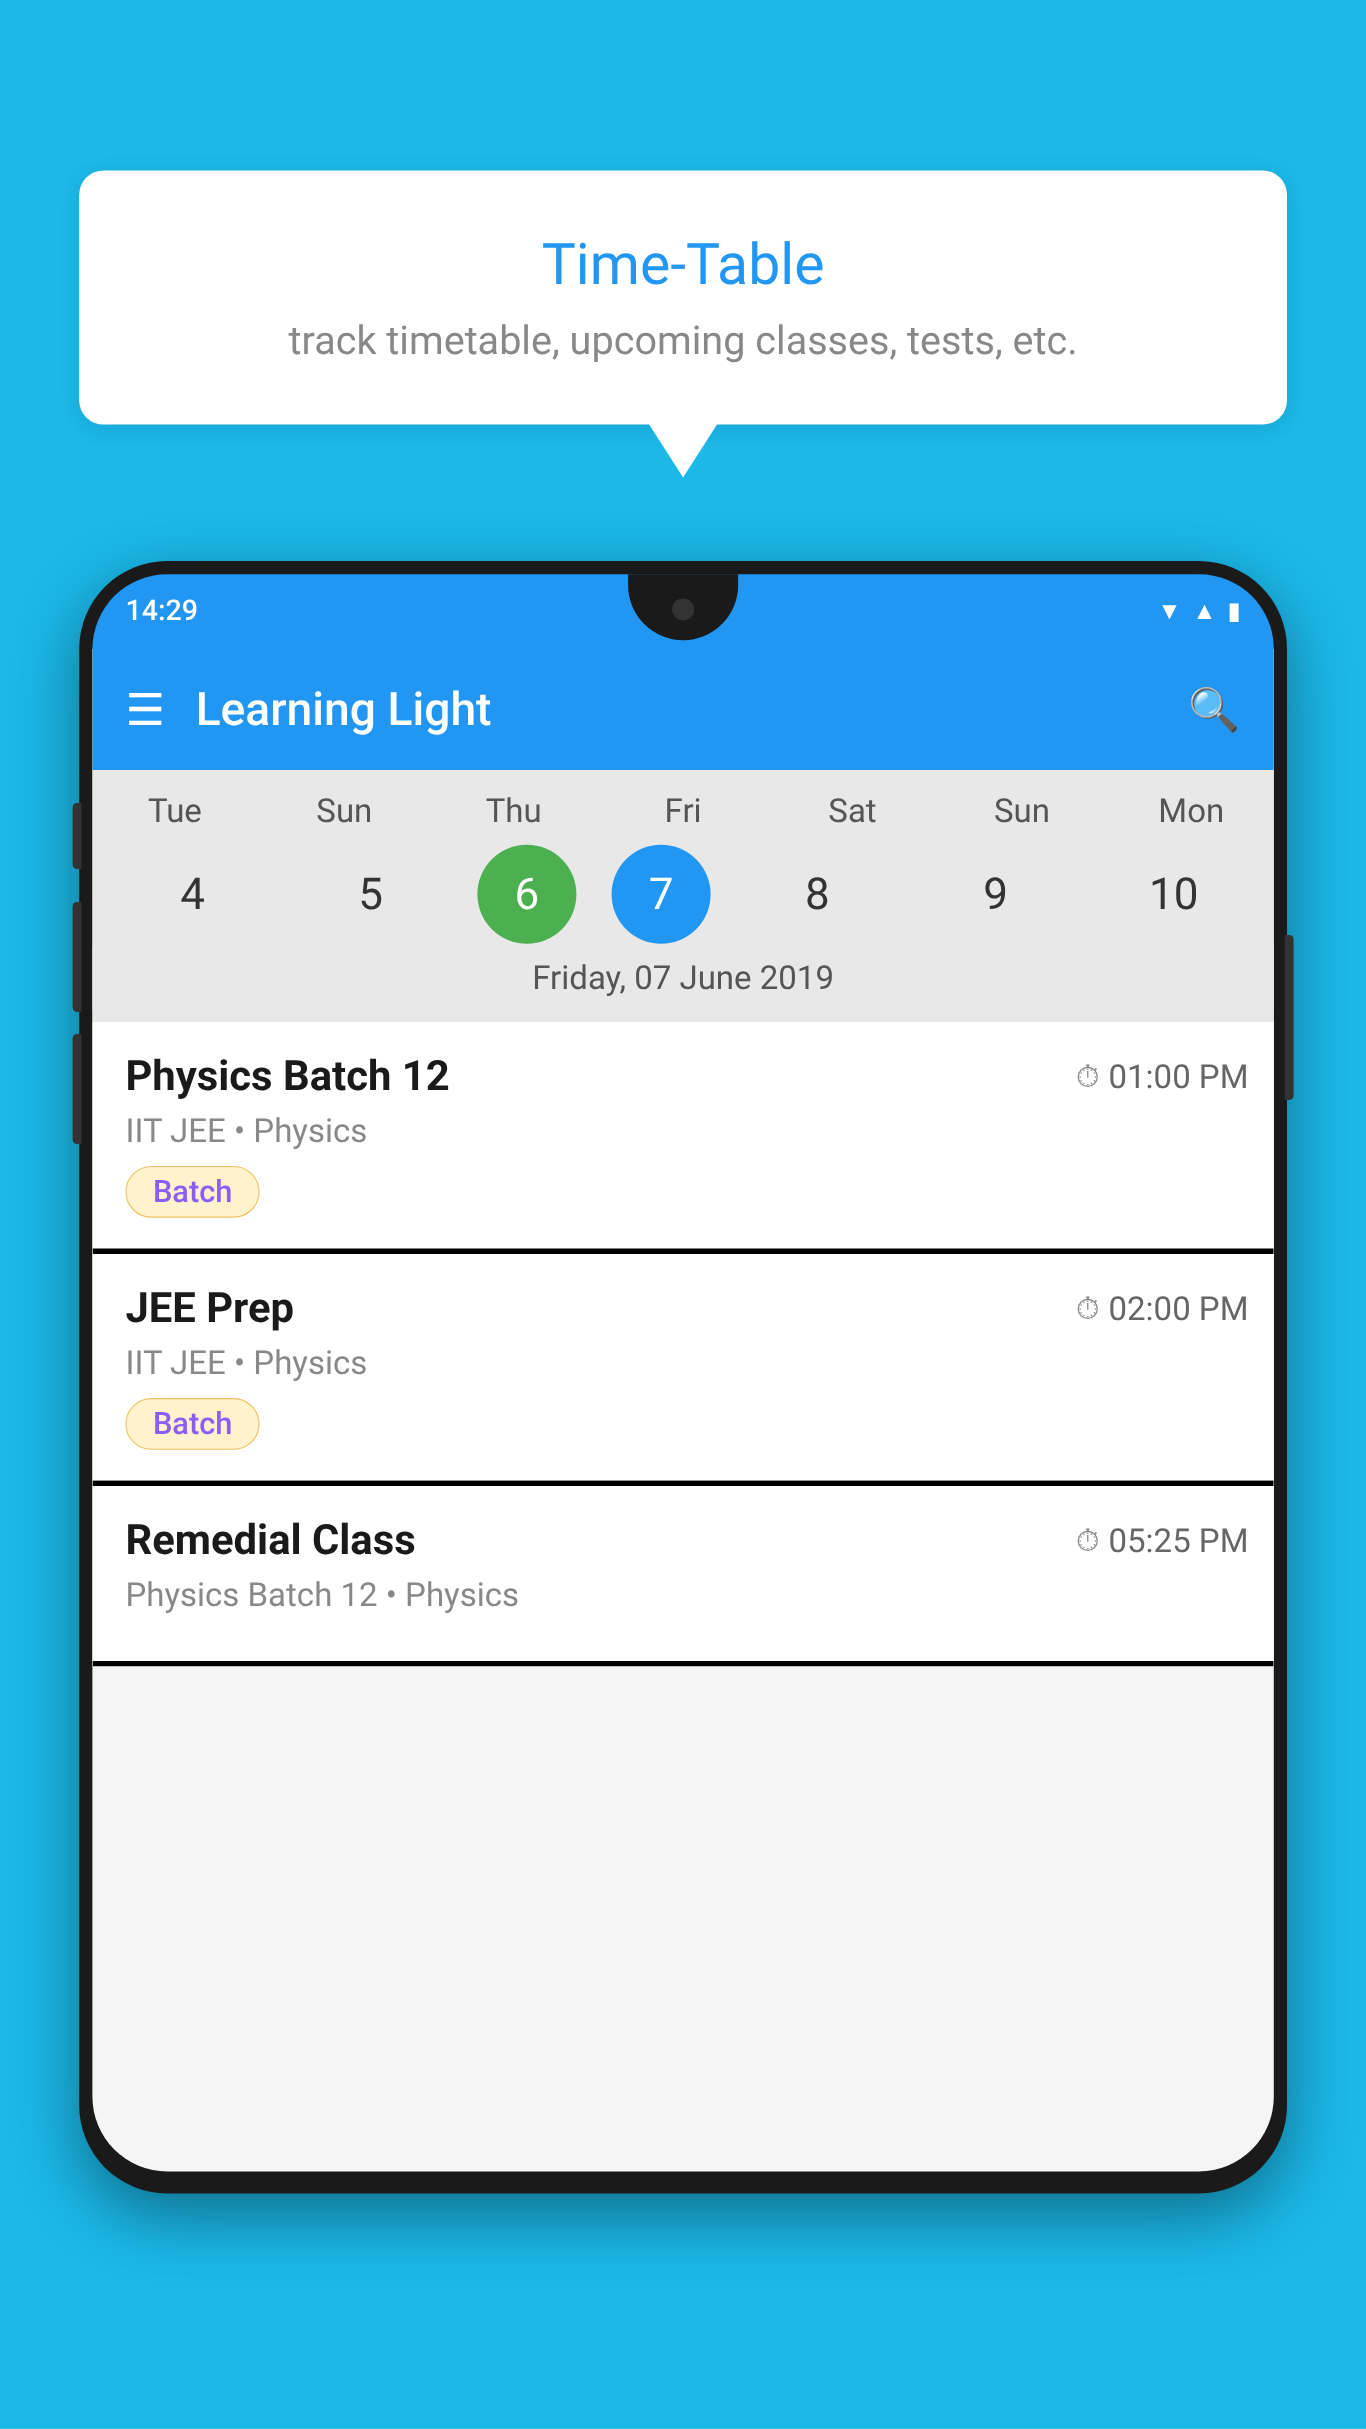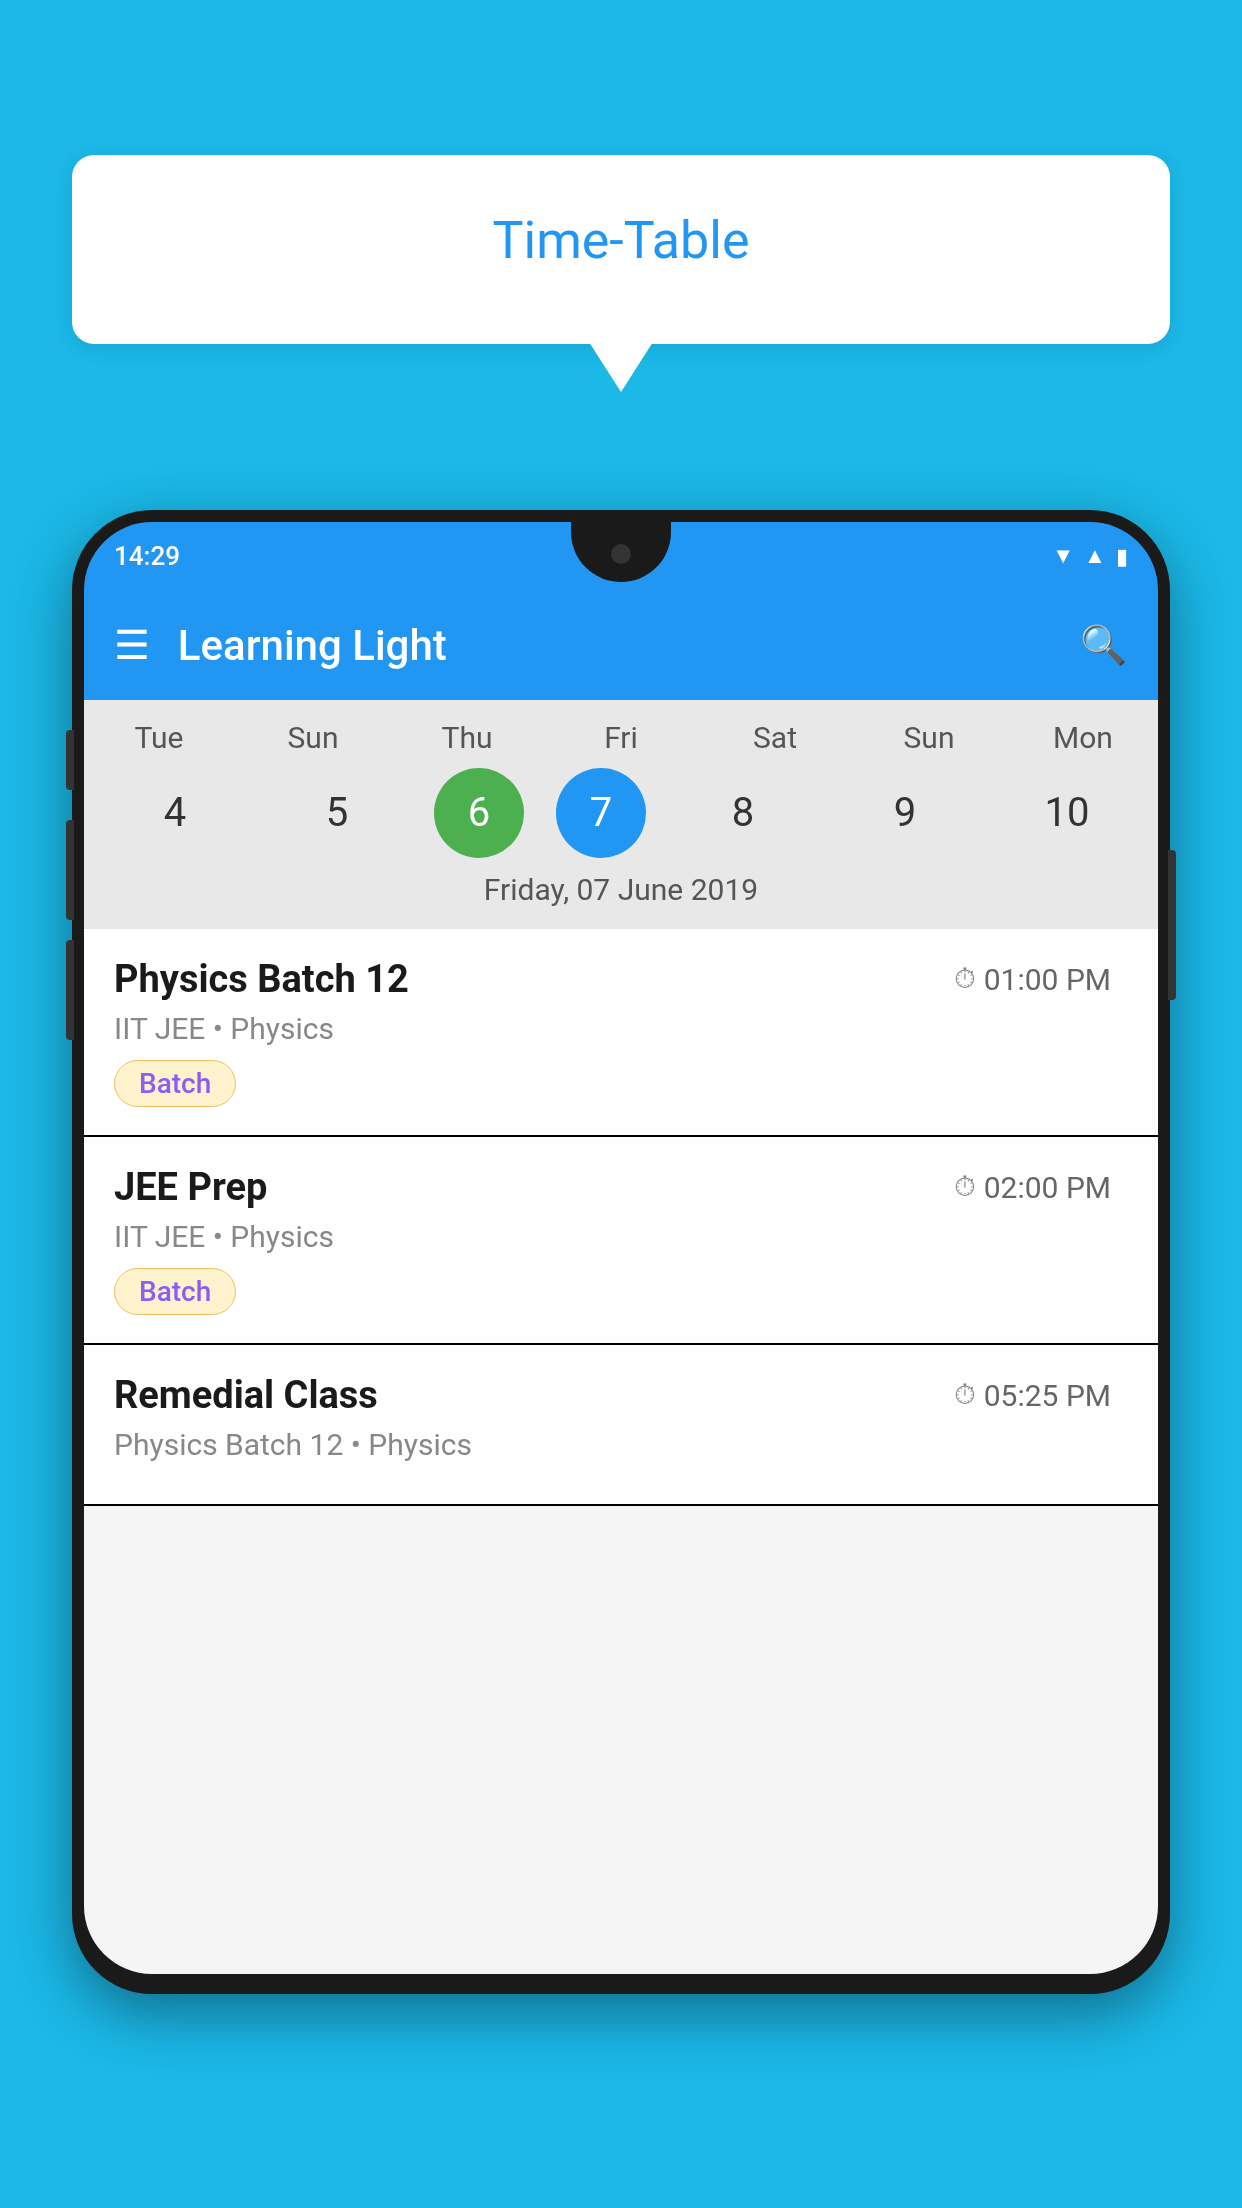--- a/index.html
+++ b/index.html
@@ -246,22 +246,22 @@
       background: #e8e8e8;
     }
 
     
     .schedule-list {
       background: white;
       overflow-y: auto;
     }
 
     .schedule-item {
-      padding: 28px 47px 28px 30px;
-      border-bottom: 2px solid #000000;
+      padding: 28px 23px 28px 30px;
+      border-bottom: 5px solid #000000;
       background: white;
     }
 
     .schedule-item-header {
       display: flex;
       justify-content: space-between;
       align-items: center;
       margin-bottom: 10px;
     }
 
@@ -338,20 +338,21 @@
       background: #333;
       border-radius: 0 4px 4px 0;
     }
   </style>
 </head>
 <body>
 
 <div class="speech-bubble-container">
   <div class="speech-bubble">
     <div class="bubble-title">Time-Table</div>
+    <div class="bubble-subtitle">track timetable, upcoming classes, tests, etc.</div>
   </div>
 </div>
 
 <div class="phone-container">
   <div class="phone">
 
     <div class="phone-side-btn-left"></div>
     <div class="phone-side-btn-left2"></div>
     <div class="phone-side-btn-left3"></div>
     <div class="phone-side-btn-right"></div>

